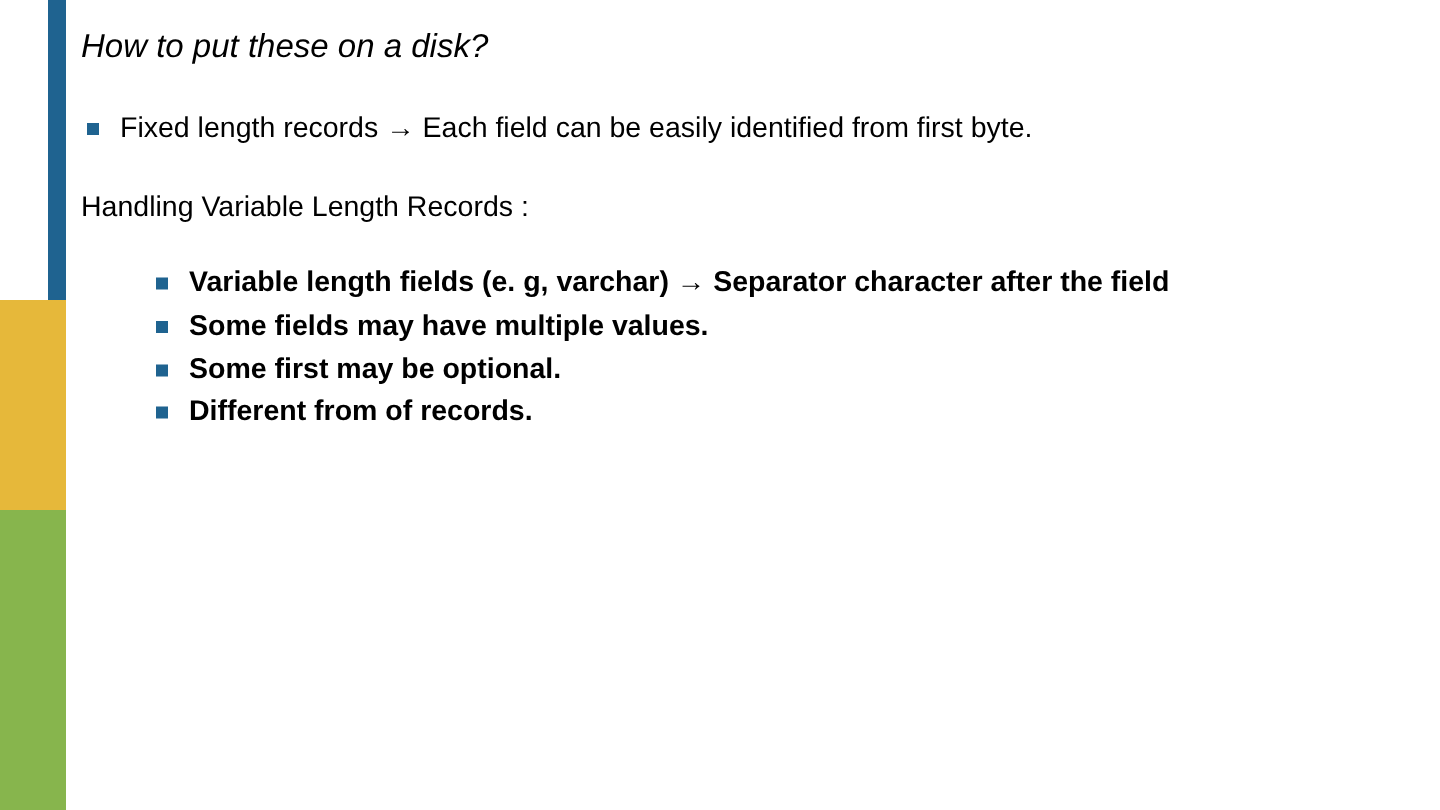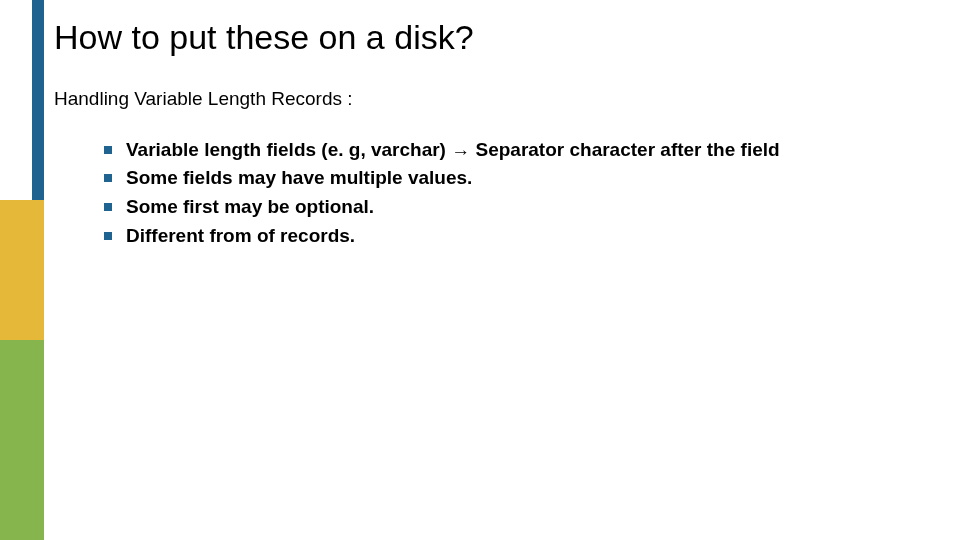--- a/index.html
+++ b/index.html
@@ -41,23 +41,24 @@
   }
 
   .slide {
     position: absolute;
     left: 54px;
     right: 20px;
     top: 18px;
   }
 
   .title {
-    font-size: 34px;
+    font-size: 22px;
     font-weight: 400;
     margin: 0 0 30px 0;
+    font-style: italic;
   }
 
   .body {
     font-size: 19px;
     line-height: 1.3;
   }
 
   .bullets {
     list-style: none;
     margin: 0 0 28px 0;
@@ -109,20 +110,25 @@
 <div class="accent-dark"></div>
 <div class="accent-gold"></div>
 <div class="accent-green"></div>
 
 <div class="slide">
 
   <h1 class="title">How to put these on a disk?</h1>
 
   <div class="body">
 
+    <ul class="bullets">
+      <li>
+        <span>Fixed length records → Each field can be easily identified from first byte.</span>
+      </li>
+    </ul>
 
     <p class="subhead">Handling Variable Length Records :</p>
 
     <ul class="sub-bullets">
       <li>
         <span>Variable length fields (e. g, varchar)  → Separator character after the field</span>
       </li>
       <li>
         <span>Some fields may have multiple values.</span>
       </li>

